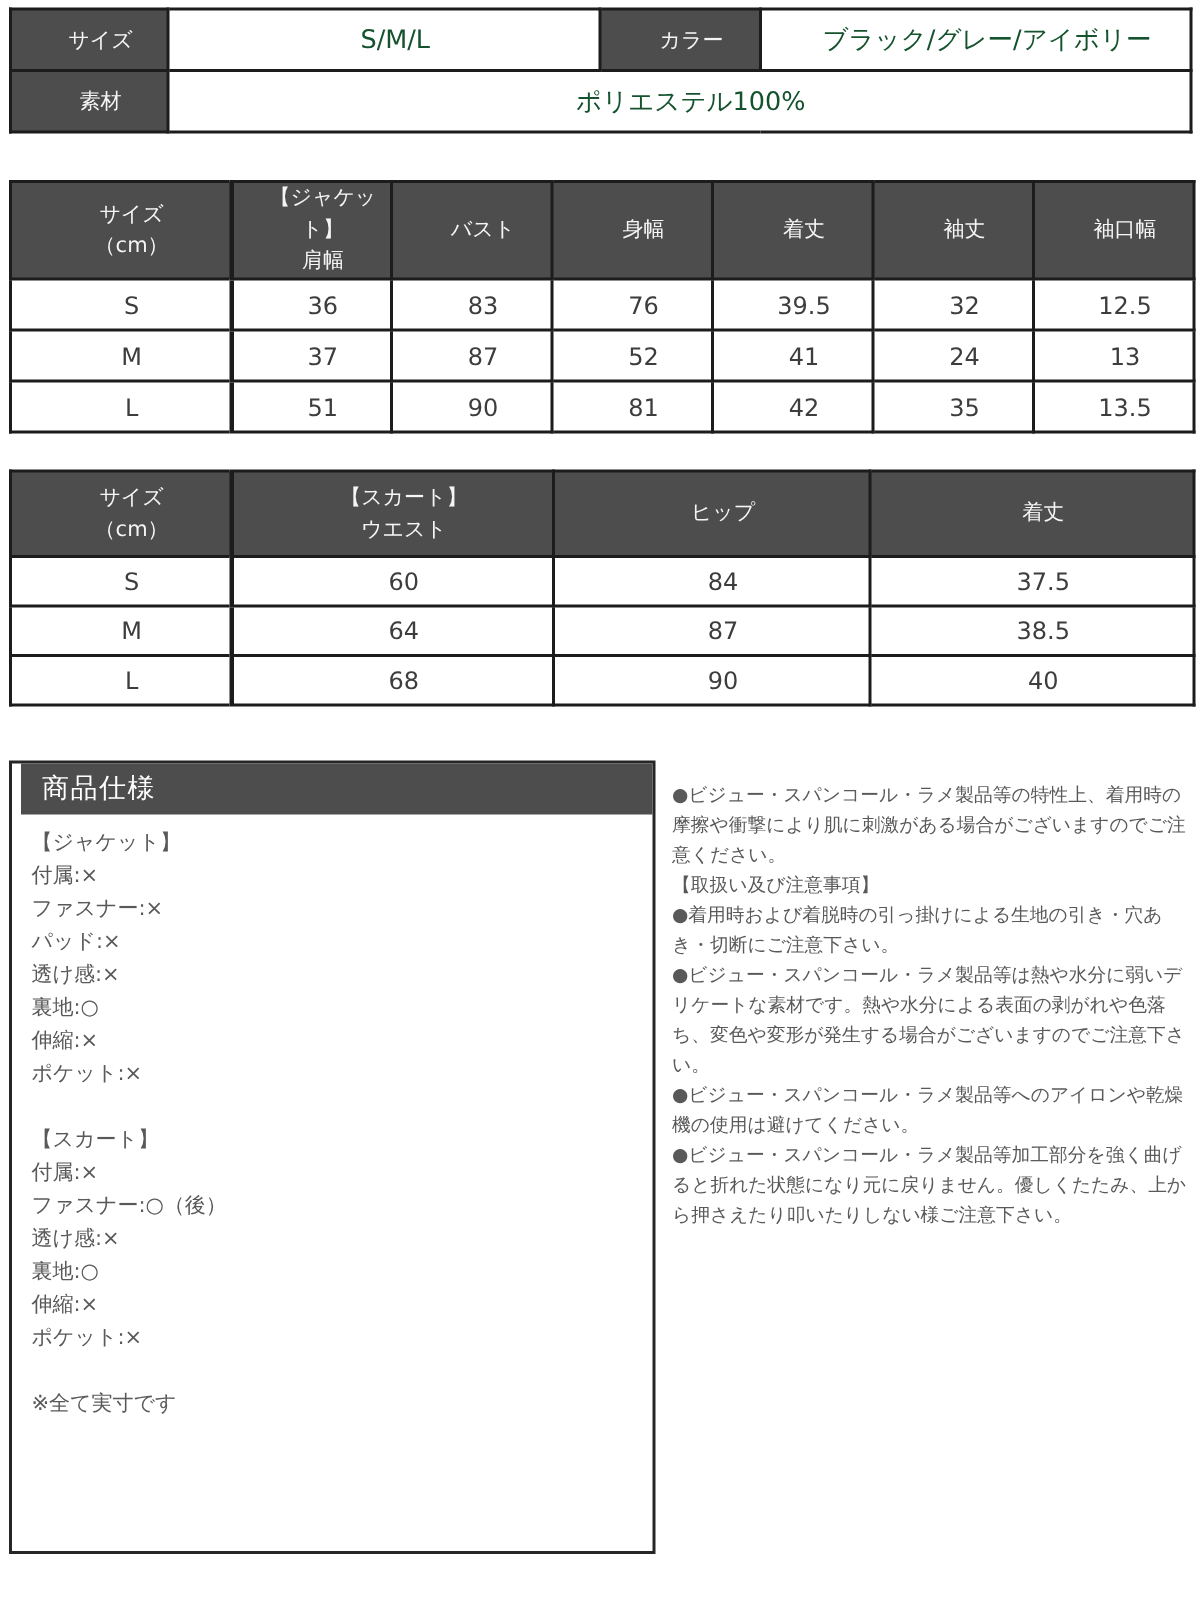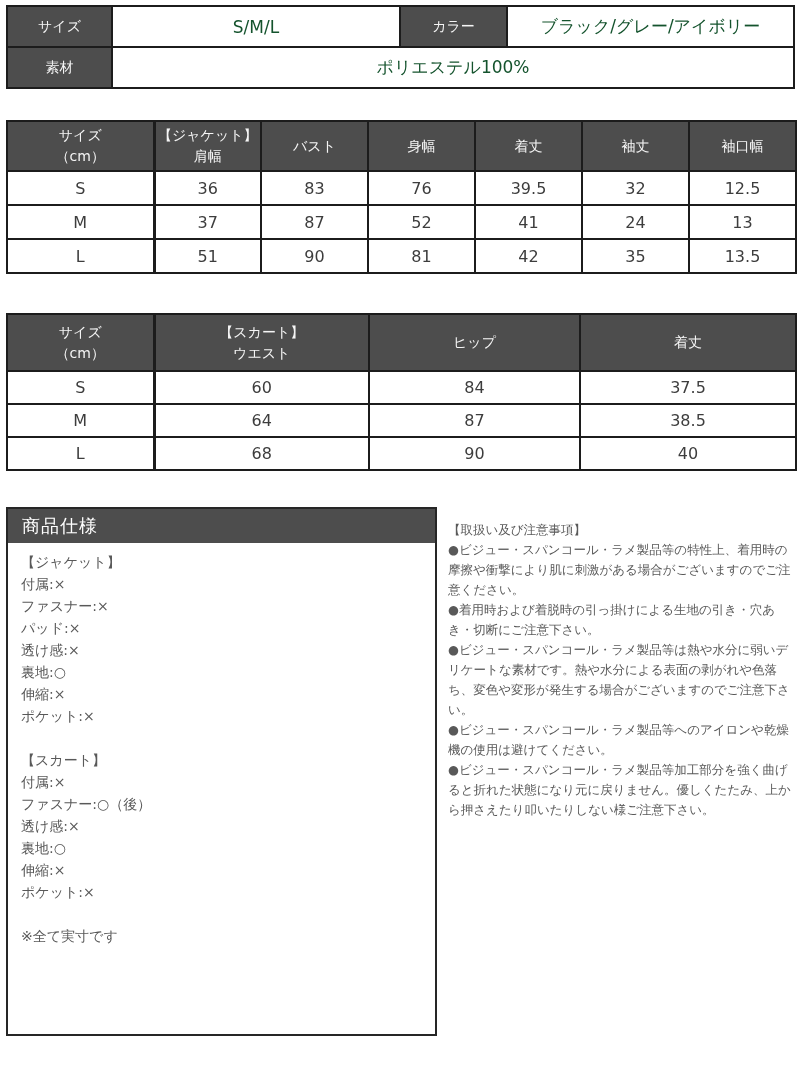--- a/index.html
+++ b/index.html
@@ -1,42 +1,42 @@
 <!DOCTYPE html>
 <html><head>
 <meta charset="utf-8">
 <style>
   * { margin:0; padding:0; box-sizing:border-box; }
   html,body { background:#ffffff; }
   body { width:800px; font-family:"DejaVu Sans","Liberation Sans",sans-serif; }
   .page { position:relative; width:800px; height:1067px; background:#fff; overflow:hidden; }
 
   table { border-collapse:collapse; position:absolute; left:6px; table-layout:fixed; background:#fff; }
-  td,th { border:2px solid #1c1c1c; text-align:center; vertical-align:middle; font-weight:normal; }
+  td,th { border:2px solid #1c1c1c; text-align:center; vertical-align:middle; font-weight:normal;padding-left:15px; }
 
   .hd { background:#4d4d4d; color:#f5f5f5; font-size:14px; }
   .val { color:#14532d; font-size:17px; }
 
   .info-tbl { top:5px; width:787px; }
   .info-tbl tr { height:41px; }
 
   .size-tbl th { background:#4d4d4d; color:#f5f5f5; font-size:14px; white-space:pre-line; line-height:21px; }
   .size-tbl td { color:#3d3d3d; font-size:16px; }
   .fc { border-right-width:3px; }
 
   .jacket-tbl { top:120px; width:789px; }
   .jacket-tbl thead tr { height:50px; }
   .jacket-tbl tbody tr { height:34px; }
 
   .skirt-tbl { top:313px; width:789px; }
   .skirt-tbl thead tr { height:57px; }
   .skirt-tbl tbody tr { height:33px; }
 
   .specs-box { position:absolute; left:6px; top:507px; width:431px; height:529px; border:2px solid #262626; background:#fff; }
-  .specs-title { height:34px; background:#4d4d4d; color:#ffffff; font-size:18px; line-height:34px; padding-left:14px; letter-spacing:1px; }
+  .specs-title { height:34px; background:#4d4d4d; color:#ffffff; font-size:18px; line-height:34px; padding-left:14px; letter-spacing:1px;margin-left:6px; }
   .specs-body { padding:8px 12px 0 13px; color:#595959; font-size:14px; }
   .spec-line { height:22px; line-height:22px; white-space:pre; }
 
   .notes { position:absolute; left:448px; top:520px; width:346px; color:#595959; font-size:12.5px; line-height:20px; }
   .note-line { overflow-wrap:anywhere; word-break:break-all; }
 </style>
 </head>
 <body>
 
 <div class="page">
@@ -173,21 +173,21 @@
       <div class="spec-line">透け感:×</div>
       <div class="spec-line">裏地:○</div>
       <div class="spec-line">伸縮:×</div>
       <div class="spec-line">ポケット:×</div>
       <div class="spec-line"></div>
       <div class="spec-line">※全て実寸です</div>
     </div>
   </div>
 
   <div class="notes">
+    <div class="note-line">●ビジュー・スパンコール・ラメ製品等の特性上、着用時の摩擦や衝撃により肌に刺激がある場合がございますのでご注意ください。</div>
     <div class="note-line">【取扱い及び注意事項】</div>
-    <div class="note-line">●ビジュー・スパンコール・ラメ製品等の特性上、着用時の摩擦や衝撃により肌に刺激がある場合がございますのでご注意ください。</div>
     <div class="note-line">●着用時および着脱時の引っ掛けによる生地の引き・穴あき・切断にご注意下さい。</div>
     <div class="note-line">●ビジュー・スパンコール・ラメ製品等は熱や水分に弱いデリケートな素材です。熱や水分による表面の剥がれや色落ち、変色や変形が発生する場合がございますのでご注意下さい。</div>
     <div class="note-line">●ビジュー・スパンコール・ラメ製品等へのアイロンや乾燥機の使用は避けてください。</div>
     <div class="note-line">●ビジュー・スパンコール・ラメ製品等加工部分を強く曲げると折れた状態になり元に戻りません。優しくたたみ、上から押さえたり叩いたりしない様ご注意下さい。</div>
   </div>
 
 </div>
 
 </body></html>

